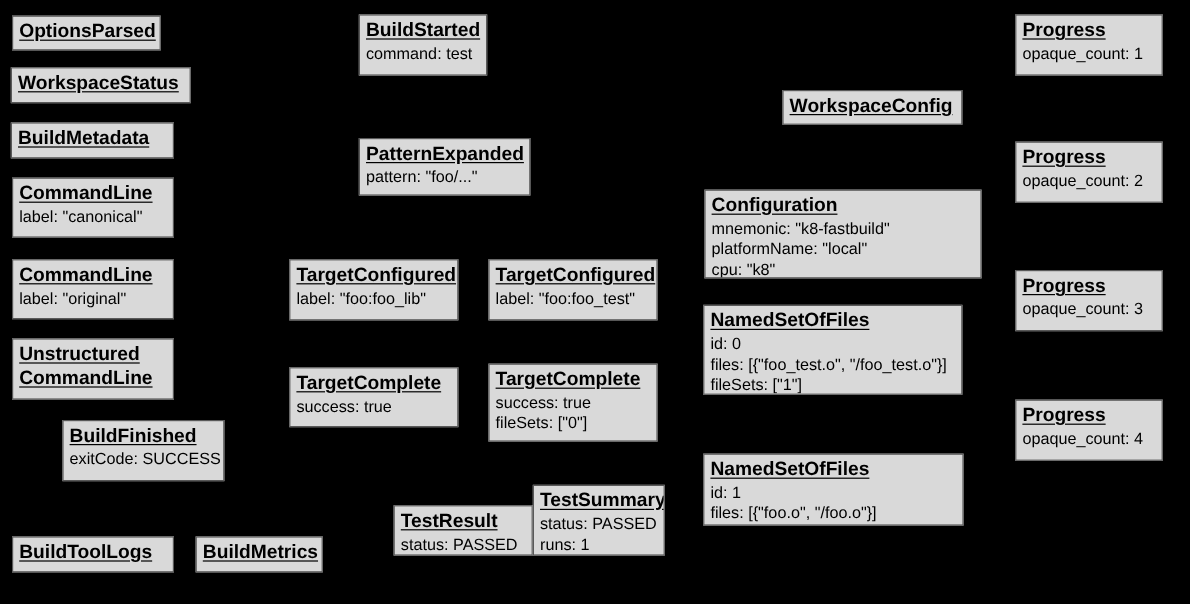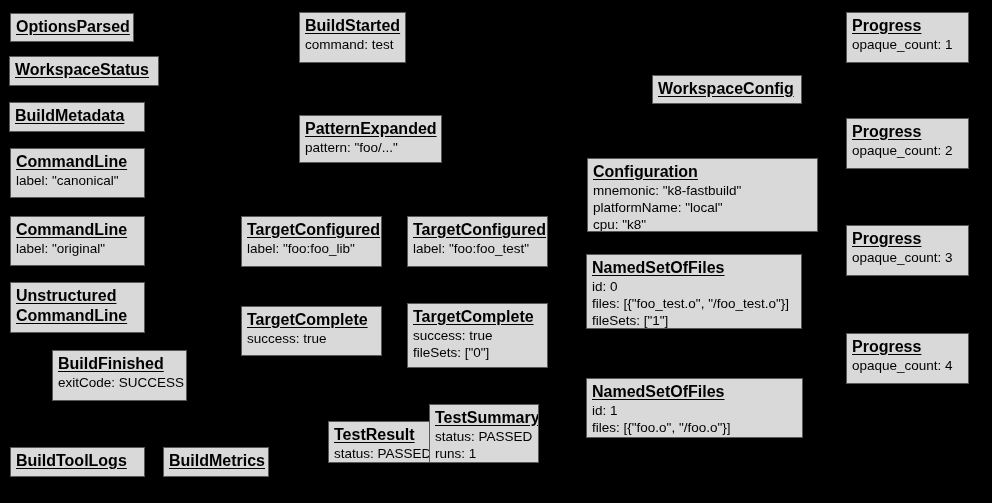--- a/index.html
+++ b/index.html
@@ -99,21 +99,21 @@
     </div>
     <div class="node" style="left: 407px; top: 303px; width: 141px; height: 65px;">
       <div class="node-title">TargetComplete</div>
       <div class="node-line">success: true</div>
       <div class="node-line">fileSets: ["0"]</div>
     </div>
     <div class="node" style="left: 328px; top: 421px; width: 116px; height: 42px;">
       <div class="node-title">TestResult</div>
       <div class="node-line">status: PASSED</div>
     </div>
-    <div class="node" style="left: 429px; top: 404px; width: 110px; height: 59px;">
+    <div class="node" style="left: 444px; top: 404px; width: 110px; height: 59px;">
       <div class="node-title">TestSummary</div>
       <div class="node-line">status: PASSED</div>
       <div class="node-line">runs: 1</div>
     </div>
     <div class="node" style="left: 652px; top: 75px; width: 150px; height: 29px;">
       <div class="node-title">WorkspaceConfig</div>
     </div>
     <div class="node" style="left: 587px; top: 158px; width: 231px; height: 74px;">
       <div class="node-title">Configuration</div>
       <div class="node-line">mnemonic: "k8-fastbuild"</div>

